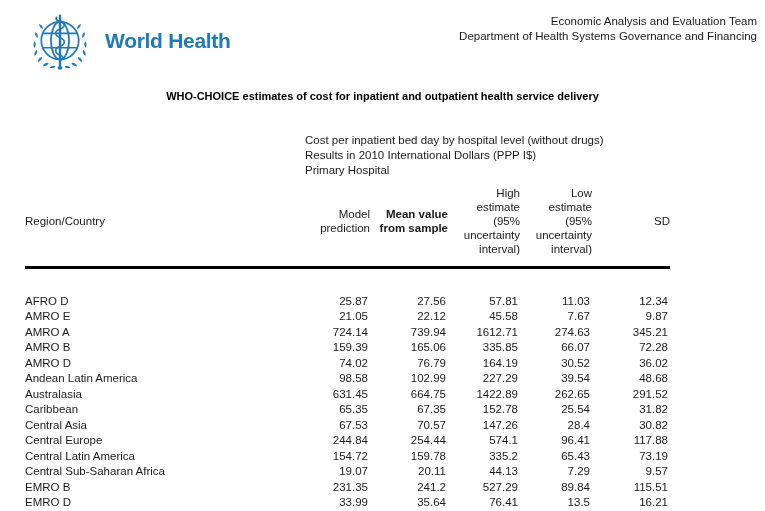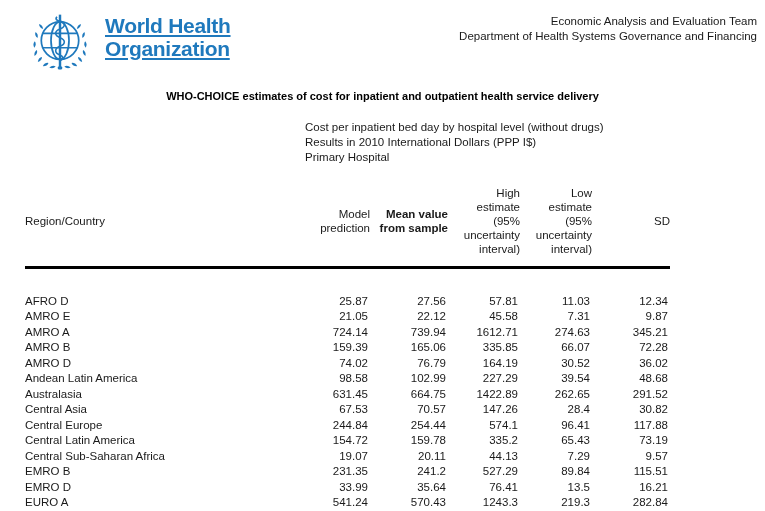--- a/index.html
+++ b/index.html
@@ -7,38 +7,38 @@
   body { font-family:"Liberation Sans", sans-serif; color:#000; }
   .page {
     position:relative; width:765px; height:511px;
     background:#fff; overflow:hidden;
   }
 
   
   .logo-block { position:absolute; left:22px; top:6px; display:flex; align-items:flex-start; }
   .emblem { width:76px; height:72px; }
   .wordmark {
-    margin-left:7px; margin-top:8px;
+    margin-left:7px; margin-top:23px;
     color:var(--who-blue);
-    font-size:21px; font-weight:bold; line-height:23px; letter-spacing:-0.3px;text-decoration:underline;
+    font-size:21px; font-weight:bold; line-height:23px; letter-spacing:-0.3px;
   }
   .team-block {
     position:absolute; right:8px; top:14px;
     text-align:right; font-size:11.5px; line-height:15px; color:#1a1a1a;
   }
 
   
   .doc-title {
     position:absolute; left:0; top:90px; width:100%;
     text-align:center; font-size:11px; font-weight:bold; color:#000;
   }
 
   
   .subtitle {
-    position:absolute; left:305px; top:120px;
+    position:absolute; left:305px; top:133px;
     font-size:11.5px; line-height:15px; color:#1a1a1a;
   }
 
   
   .table-wrap { position:absolute; left:25px; top:185px; width:645px; }
   table { border-collapse:collapse; width:645px; table-layout:fixed; font-size:11.5px; color:#1a1a1a; }
   col.c-region { width:280px; }
   col.c-model  { width:65px; }
   col.c-mean   { width:78px; }
   col.c-high   { width:72px; }
@@ -99,21 +99,20 @@
         <use href="#leaf" transform="translate(75,71) rotate(50)"></use>
         <use href="#leaf" transform="translate(82,61) rotate(68)"></use>
         <use href="#leaf" transform="translate(85,49) rotate(86)"></use>
         <use href="#leaf" transform="translate(84,36) rotate(108)"></use>
         <use href="#leaf" transform="translate(79,25) rotate(128)"></use>
         <rect x="47" y="84" width="6" height="4" rx="1"></rect>
       </g>
     </svg>
     <div class="wordmark">
       <div>World Health</div>
-      <div>Organization</div>
     </div>
   </div>
 
   <div class="team-block">
     <div>Economic Analysis and Evaluation Team</div>
     <div>Department of Health Systems Governance and Financing</div>
   </div>
 
   <div class="doc-title">WHO-CHOICE estimates of cost for inpatient and outpatient health service delivery</div>
 
@@ -150,21 +149,21 @@
             <td class="num">27.56</td>
             <td class="num">57.81</td>
             <td class="num">11.03</td>
             <td class="num">12.34</td>
           </tr>
           <tr>
             <td class="region">AMRO E</td>
             <td class="num">21.05</td>
             <td class="num">22.12</td>
             <td class="num">45.58</td>
-            <td class="num">7.31</td>
+            <td class="num">7.67</td>
             <td class="num">9.87</td>
           </tr>
           <tr>
             <td class="region">AMRO A</td>
             <td class="num">724.14</td>
             <td class="num">739.94</td>
             <td class="num">1612.71</td>
             <td class="num">274.63</td>
             <td class="num">345.21</td>
           </tr>
@@ -194,20 +193,28 @@
           </tr>
           <tr>
             <td class="region">Australasia</td>
             <td class="num">631.45</td>
             <td class="num">664.75</td>
             <td class="num">1422.89</td>
             <td class="num">262.65</td>
             <td class="num">291.52</td>
           </tr>
           <tr>
+            <td class="region">Caribbean</td>
+            <td class="num">65.35</td>
+            <td class="num">67.35</td>
+            <td class="num">152.78</td>
+            <td class="num">25.54</td>
+            <td class="num">31.82</td>
+          </tr>
+          <tr>
             <td class="region">Central Asia</td>
             <td class="num">67.53</td>
             <td class="num">70.57</td>
             <td class="num">147.26</td>
             <td class="num">28.4</td>
             <td class="num">30.82</td>
           </tr>
           <tr>
             <td class="region">Central Europe</td>
             <td class="num">244.84</td>

